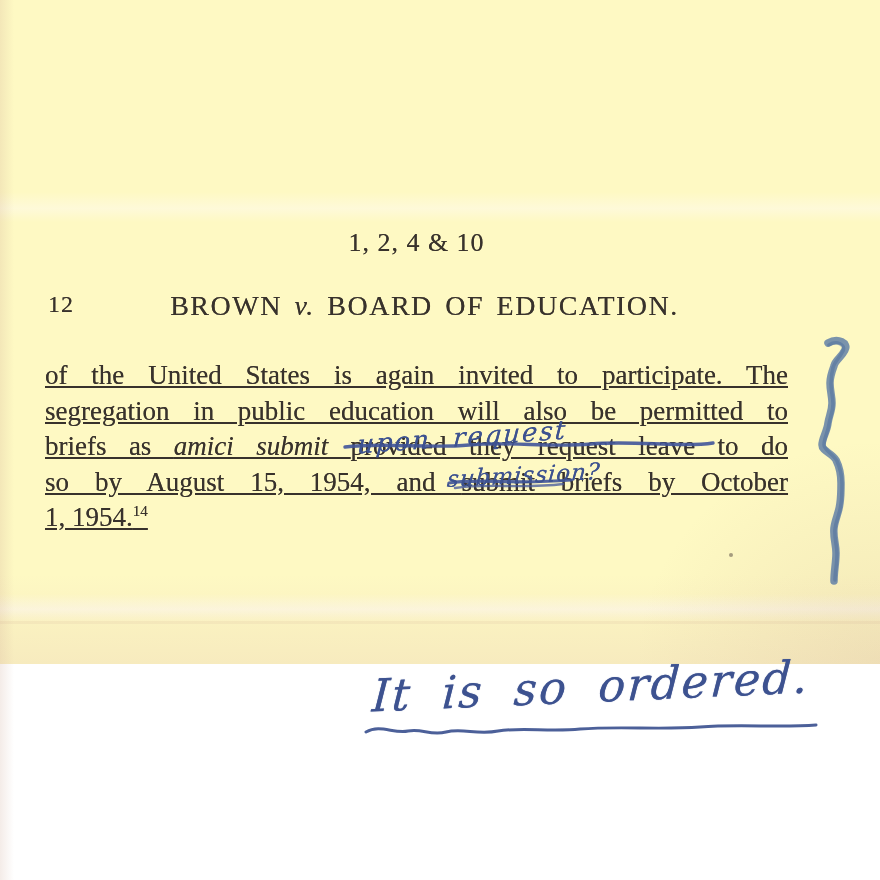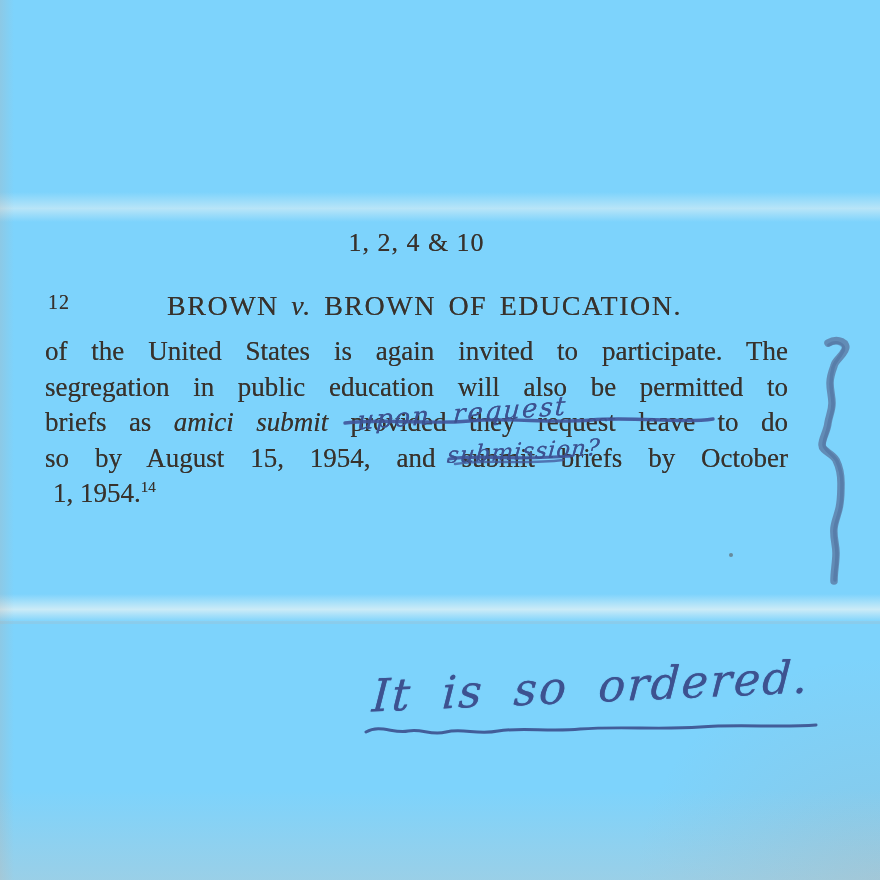--- a/index.html
+++ b/index.html
@@ -1,22 +1,22 @@
 <!DOCTYPE html>
 <html><head>
 <meta charset="utf-8">
 <style>
   html,body { margin:0; padding:0; }
   body {
     width:880px; height:880px; overflow:hidden;
     font-family:"Liberation Serif", serif;
   }
   .page {
-    position:relative; width:880px; height:880px;
-    background:#7dd3fc; color:#38322c;
+    position:relative; width:880px; height:664px;
+    background:#fef9c3; color:#38322c;
   }
   
   .overlay { position:absolute; pointer-events:none; }
   .crease-top   { left:0; top:192px; width:880px; height:30px;
     background:linear-gradient(to bottom, rgba(255,249,241,0), rgba(255,250,243,.45) 55%, rgba(255,249,241,0)); }
   .crease-mid   { left:0; top:594px; width:880px; height:28px;
     background:linear-gradient(to bottom, rgba(255,250,243,0), rgba(255,251,244,.6) 55%, rgba(255,250,243,0)); }
   .crease-mid-shadow { left:0; top:621px; width:880px; height:3px;
     background:rgba(205,170,150,.15); }
   .edge-left    { left:0; top:0; width:14px; height:880px;
@@ -28,32 +28,32 @@
   .speck { position:absolute; left:729px; top:553px; width:4px; height:4px;
     border-radius:50%; background:rgba(80,68,60,.5); }
 
   
   .print { text-shadow:0 0 .5px rgba(56,50,44,.75); }
   .docket {
     position:absolute; top:228px; left:45px; width:743px;
     text-align:center; font-size:26px; letter-spacing:1px;
   }
   .title-row { position:absolute; top:290px; left:45px; width:743px; height:38px; }
-  .pagenum { position:absolute; left:3px; top:1px; font-size:20px; letter-spacing:1px; }
+  .pagenum { position:absolute; left:3px; top:1px; font-size:24px; letter-spacing:1px; }
   .case-title {
     text-align:center; font-size:28px; letter-spacing:1.5px; word-spacing:4px;
     transform:translateX(8px);
   }
   .ital { font-style:italic; }
   .bodytext {
-    position:absolute; top:334px; left:45px; width:743px;
-    font-size:27px; line-height:35.6px;
+    position:absolute; top:358px; left:45px; width:743px;
+    font-size:27px; line-height:35.6px;text-decoration:underline;
   }
   .bline { text-align:justify; text-align-last:justify; }
-  .bline.last { text-align-last:left;margin-left:8px; }
+  .bline.last { text-align-last:left; }
   sup.fn { font-size:15px; vertical-align:super; line-height:0; letter-spacing:0; }
 
   
   .strike-zone { position:relative; }
   .strike { position:absolute; pointer-events:none; overflow:visible; }
   .strike.s1 { left:-8px; top:7px; }
   .strike.s2 { left:-16px; top:8px; }
   .hand {
     position:absolute; font-family:"DejaVu Serif", serif; font-style:italic;
     color:#3d5290; white-space:nowrap; text-shadow:0 0 .6px rgba(61,82,144,.9);
@@ -85,21 +85,21 @@
   <div class="overlay crease-mid-shadow"></div>
   <div class="overlay edge-left"></div>
   <div class="overlay corner-shade"></div>
   <div class="overlay bottom-shade"></div>
   <div class="speck"></div>
 
   <div class="docket print">1, 2, 4 &amp; 10</div>
 
   <div class="title-row print">
     <span class="pagenum">12</span>
-    <div class="case-title"><span>BROWN </span><span class="ital">v.</span><span> BROWN OF EDUCATION.</span></div>
+    <div class="case-title"><span>BROWN </span><span class="ital">v.</span><span> BOARD OF EDUCATION.</span></div>
   </div>
 
   <div class="bodytext print">
     <div class="bline"><span>of the United States is again invited to participate.  The</span></div>
     <div class="bline"><span>segregation in public education will also be permitted to</span></div>
 
     <div class="bline"><span>briefs as </span><span class="ital">amici submit </span><span class="strike-zone"><span>provided they request leave</span><svg class="strike s1" width="372" height="16" viewBox="0 0 372 16">
             <path d="M 2 9 C 42 4, 84 11, 126 7 S 206 10, 248 6 S 338 10, 370 5" fill="none" stroke="#40549a" stroke-width="3.4" stroke-linecap="round" opacity="0.9"></path>
           </svg><span class="hand upper">upon request</span><span class="hand lower">submission?</span></span><span> to do</span></div>
 

